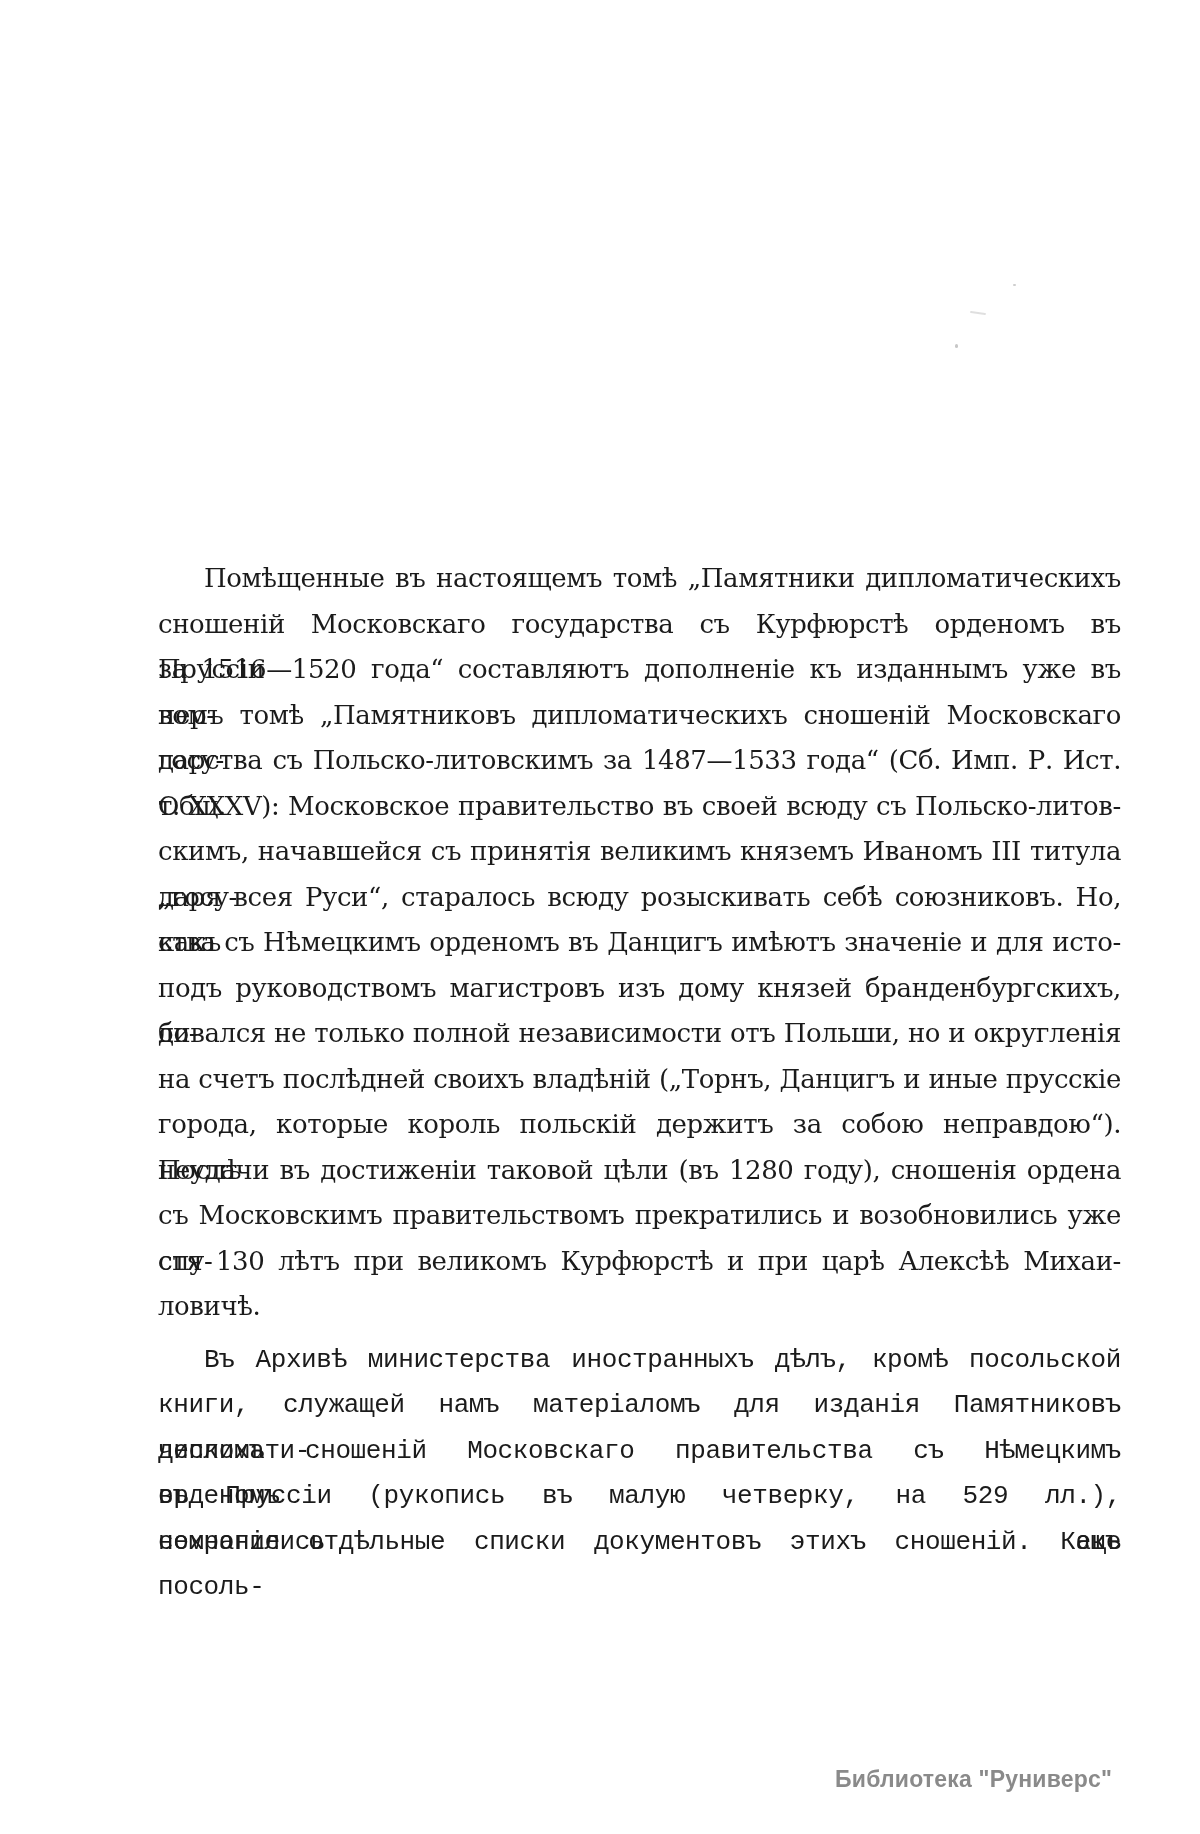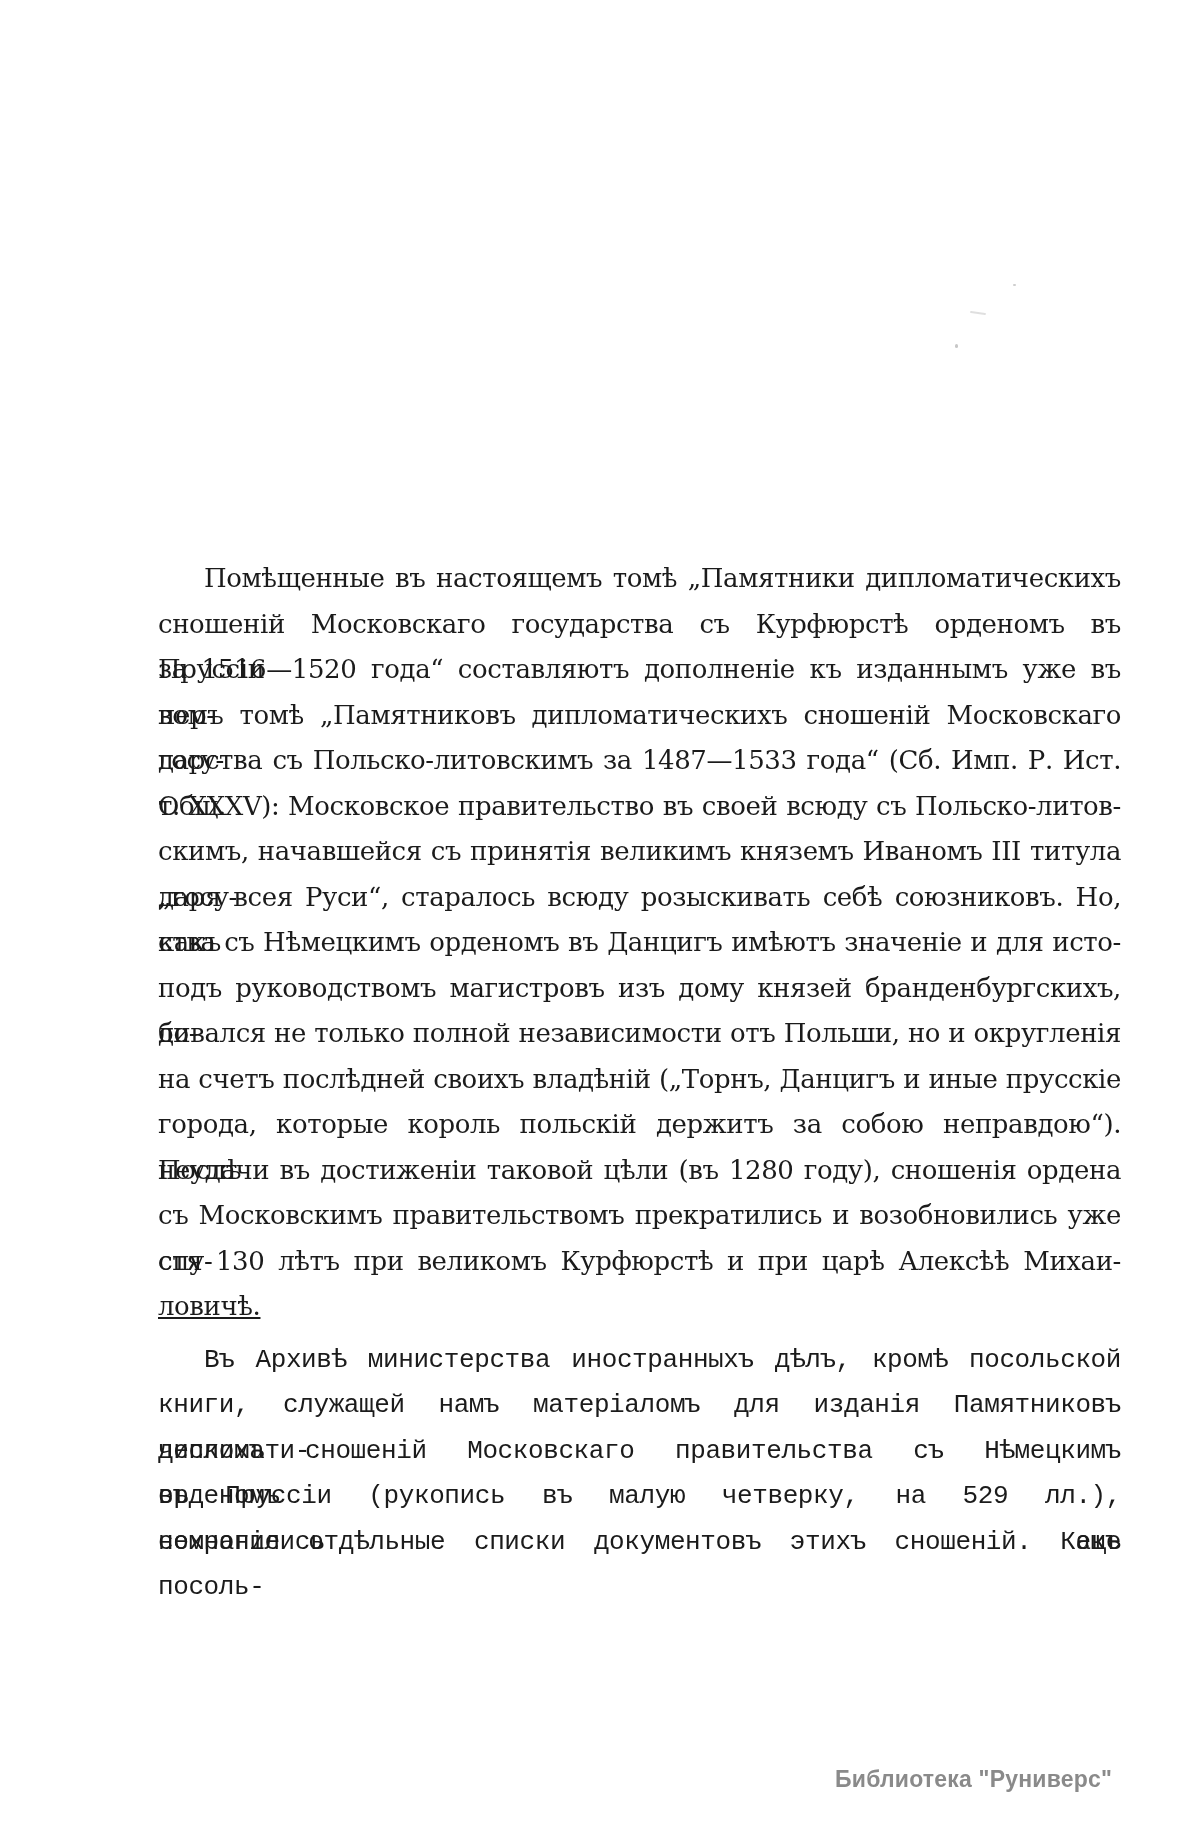--- a/index.html
+++ b/index.html
@@ -30,21 +30,21 @@
     line-height: 45.5px;
     letter-spacing: -0.4px;
     text-align: justify;
     text-align-last: justify;
     text-justify: inter-word;
     white-space: normal;
     height: 45.5px;
     overflow: visible;
   }
   .line.indent { padding-left: 46px; }
-  .line.noblock { text-align: left; text-align-last: left; text-decoration: underline; }
+  .line.noblock { text-align: left; text-align-last: left; }
   .watermark {
     position: absolute;
     top: 1766px;
     right: 128px;
     font-family: "Liberation Sans", "DejaVu Sans", sans-serif;
     font-weight: 600;
     font-size: 23px;
     color: #8a8a8a;
     letter-spacing: 0.2px;
   }

